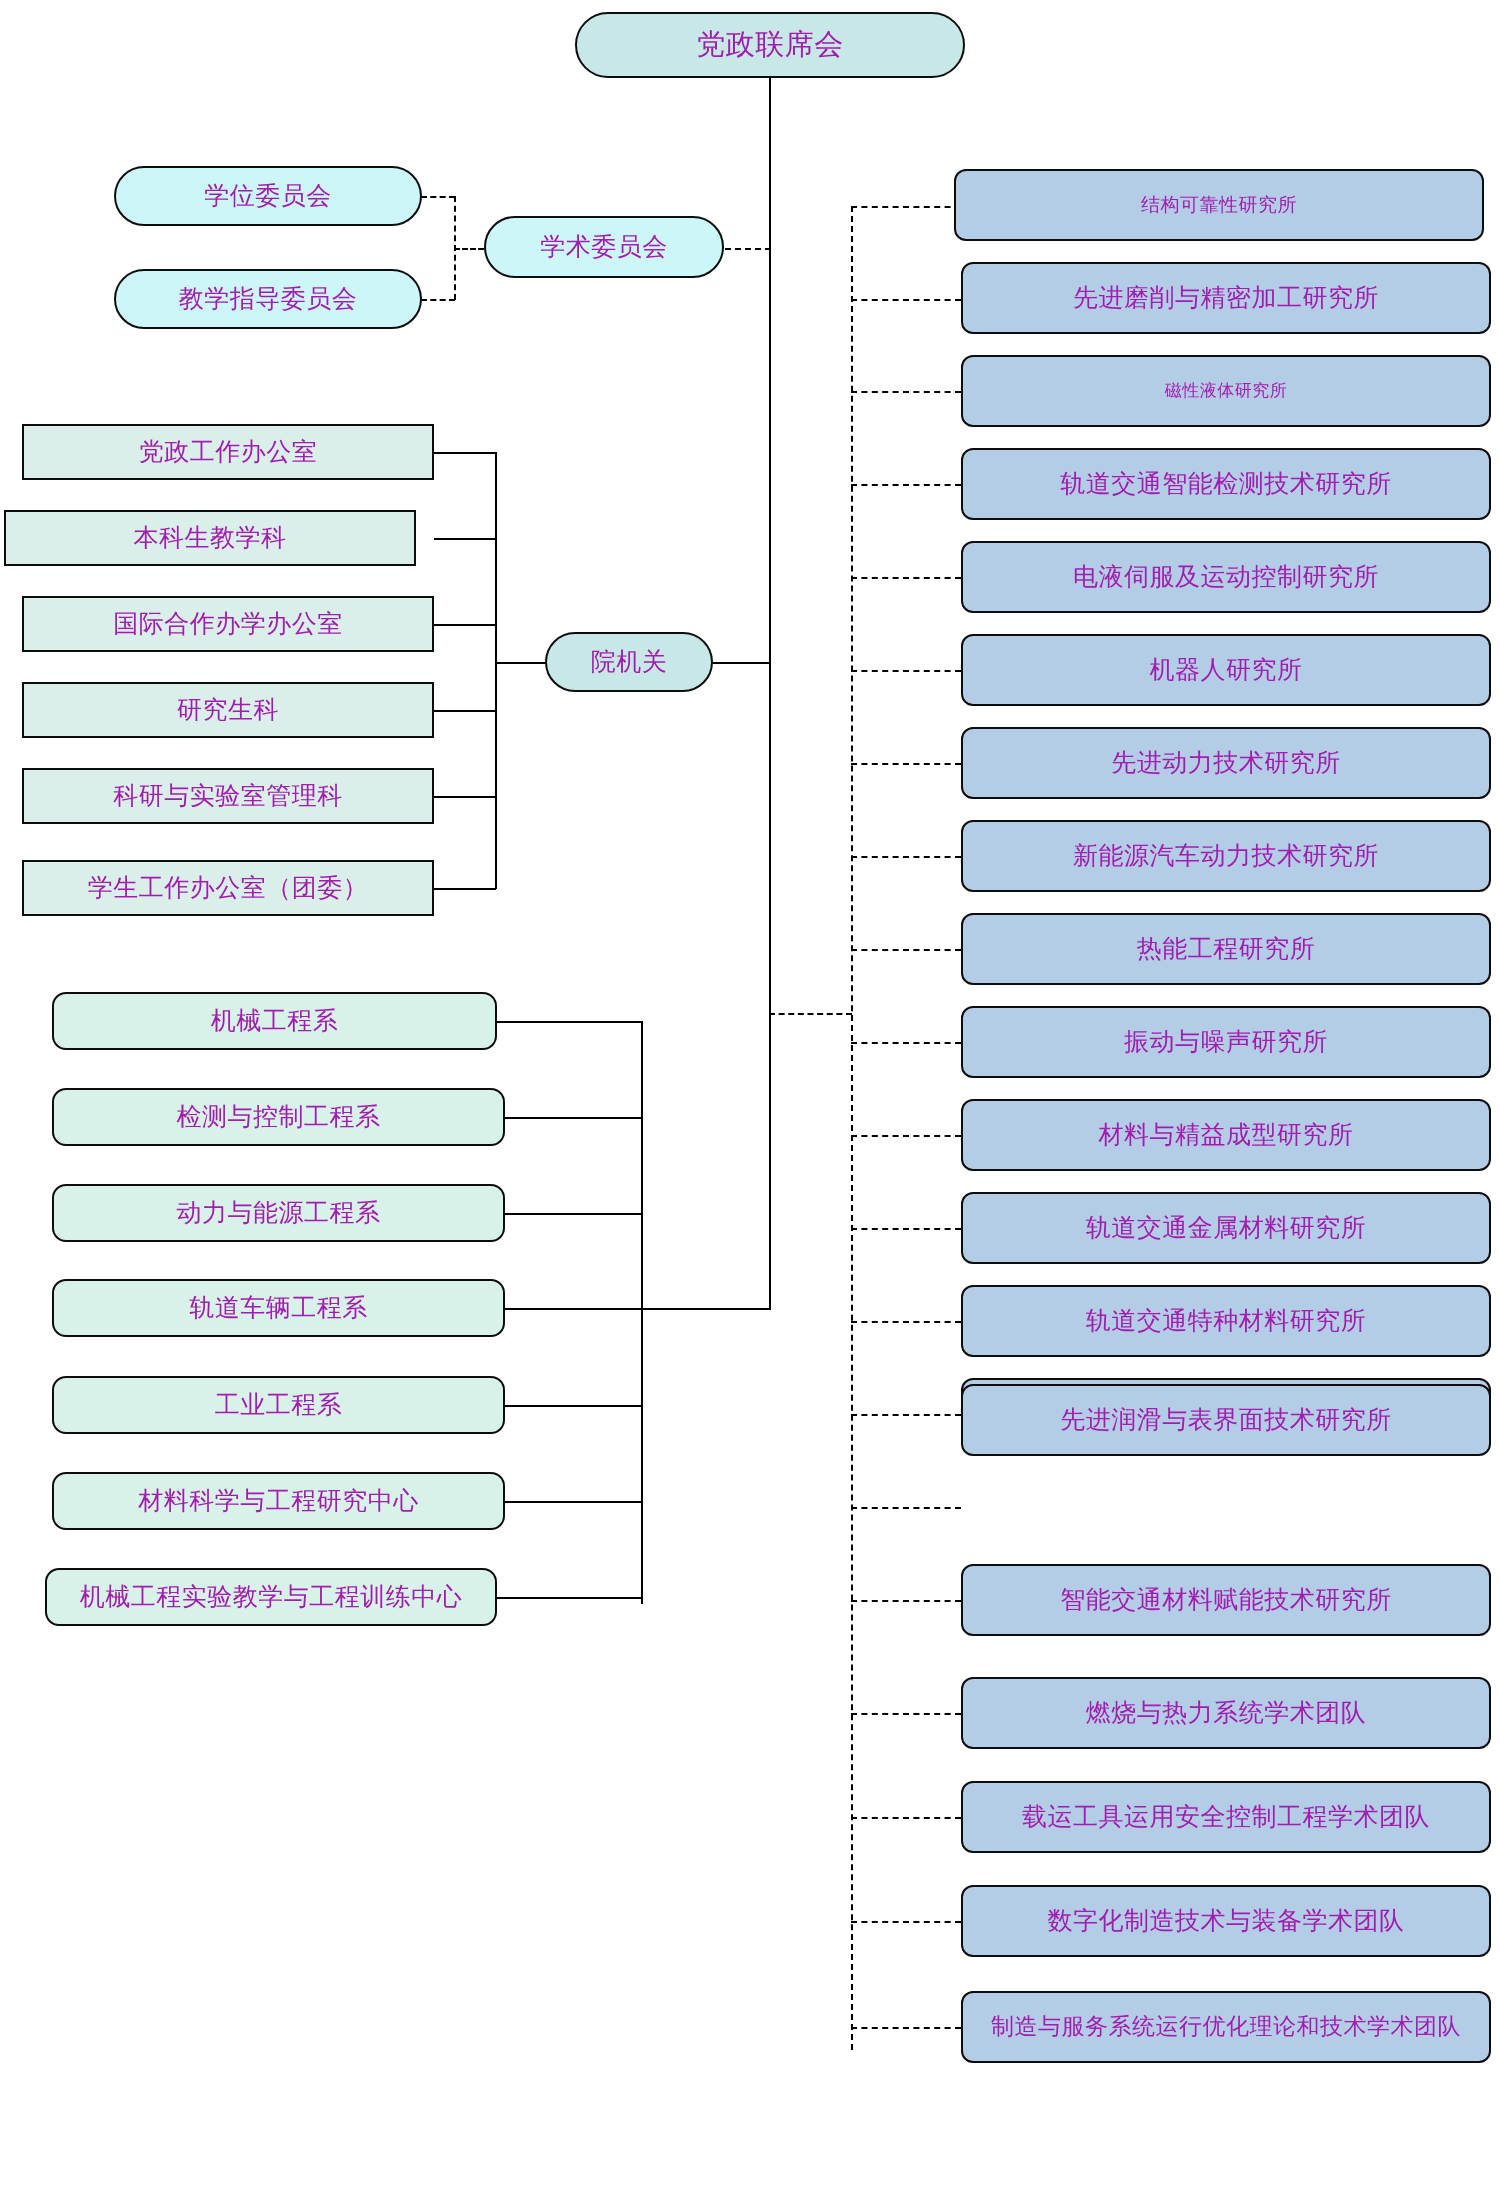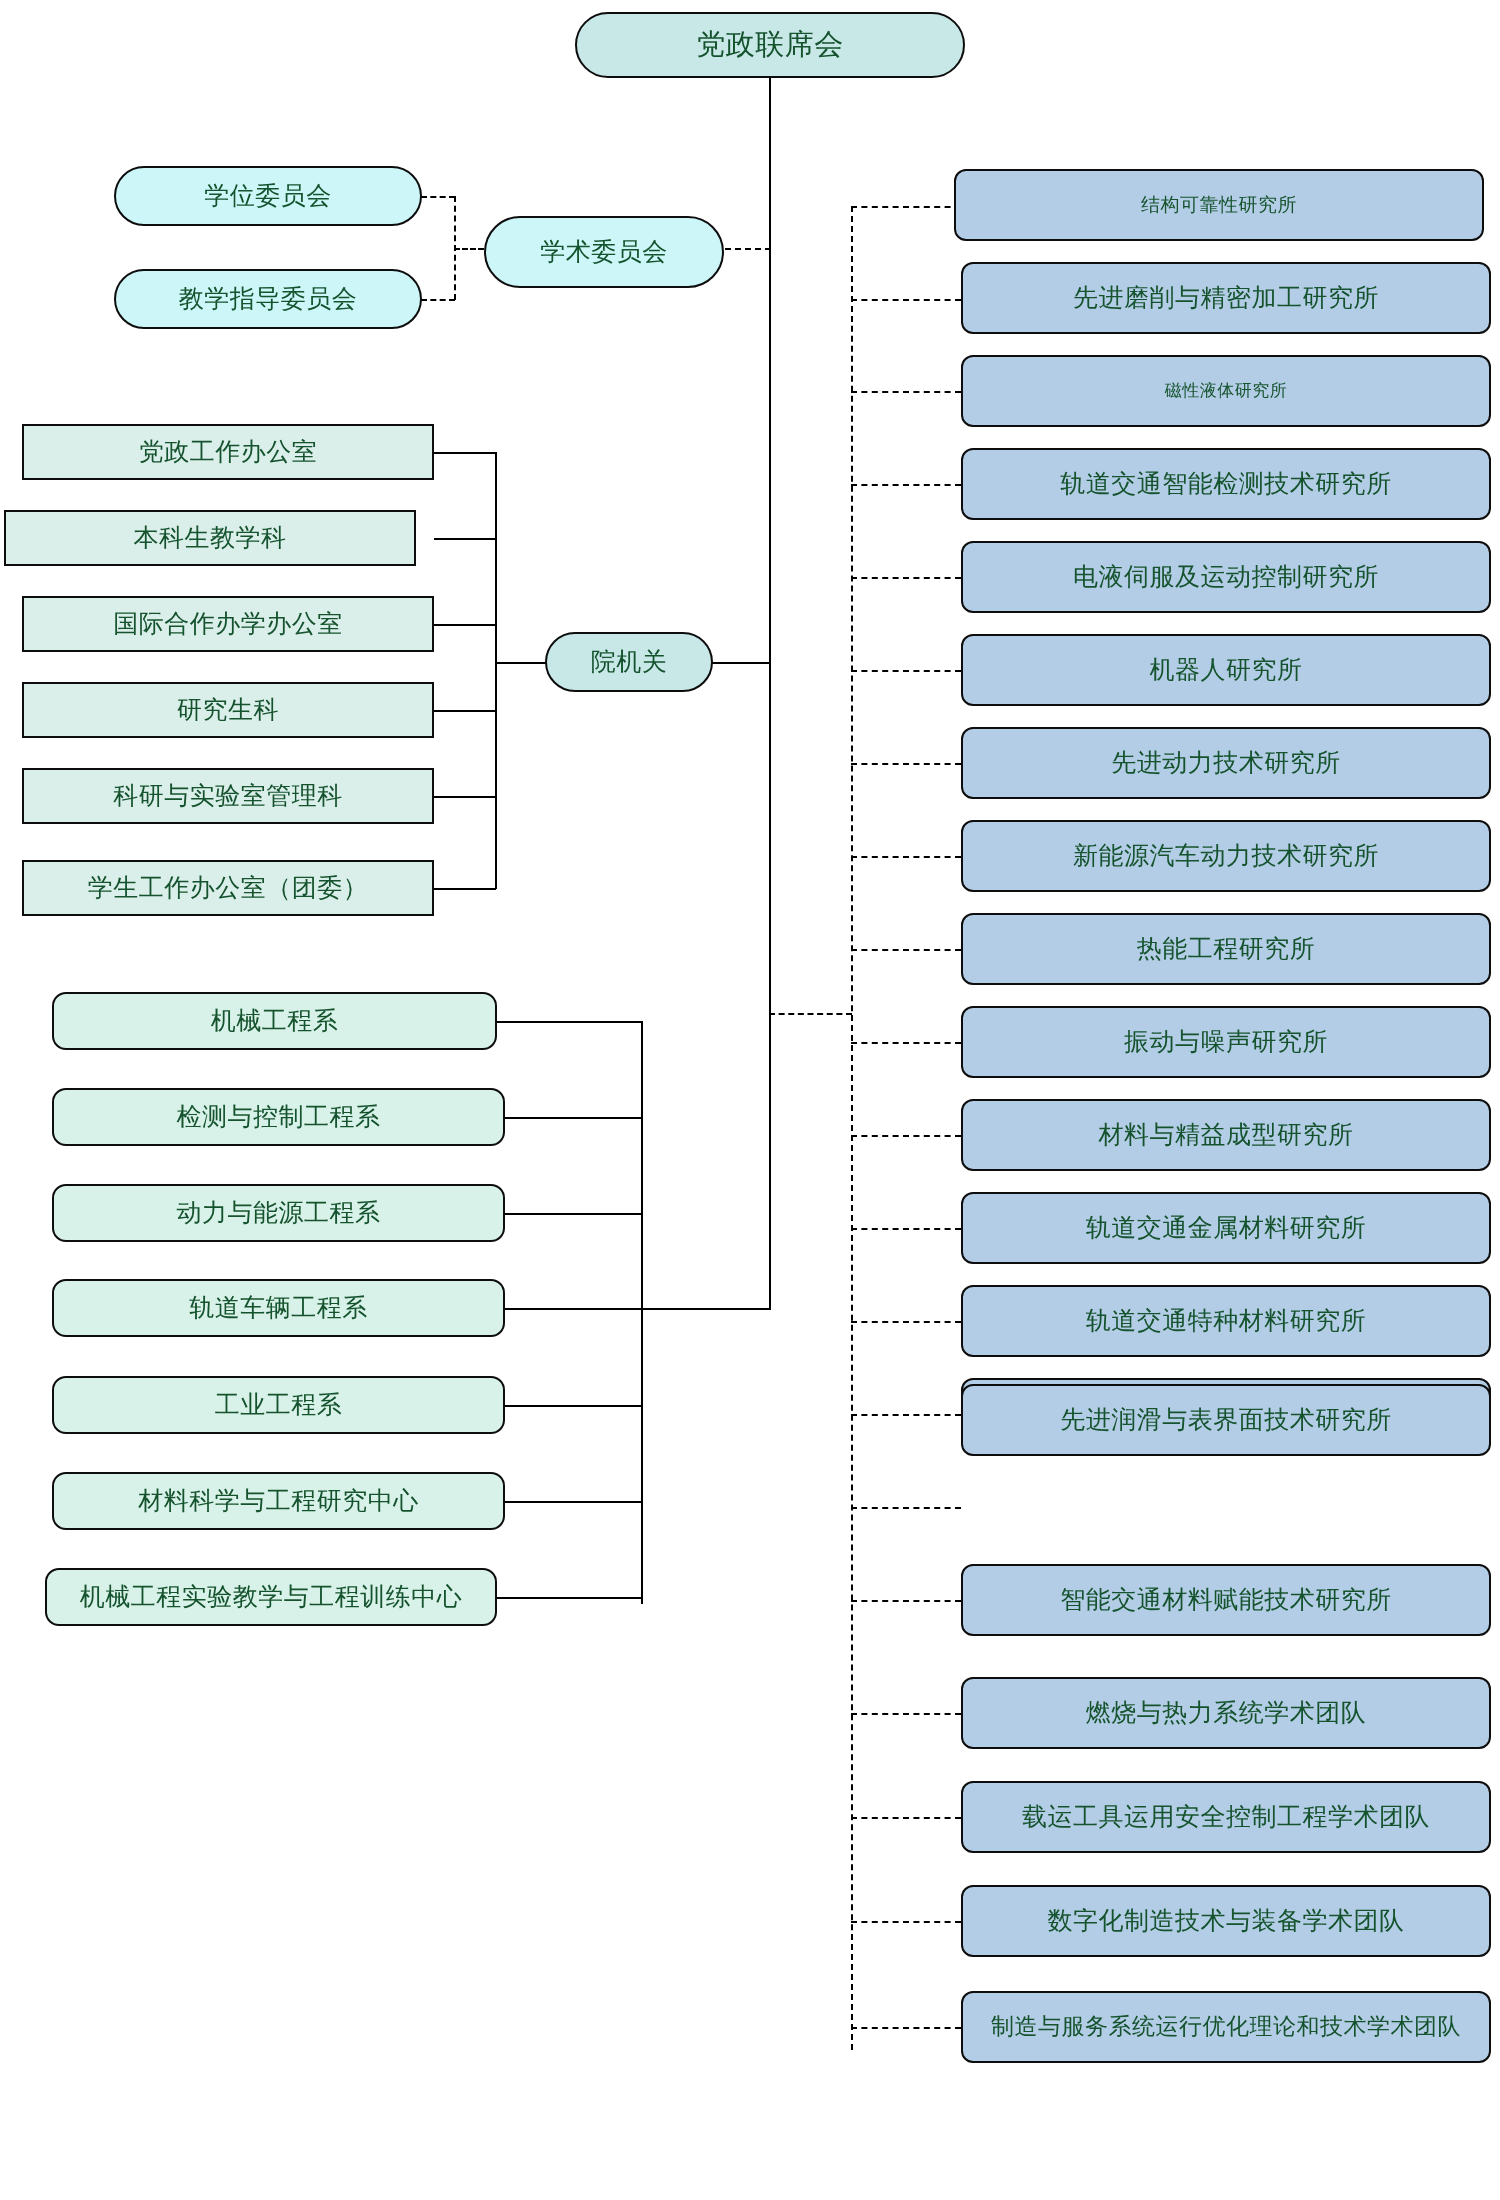--- a/index.html
+++ b/index.html
@@ -16,21 +16,21 @@
   }
 
   
   .node{
     position:absolute;
     box-sizing:border-box;
     display:flex;
     align-items:center;
     justify-content:center;
     text-align:center;
-    color:#14532d;
+    color:#a21caf;
     border:2.4px solid #0d0d0d;
     line-height:1.15;
     letter-spacing:0.5px;
     padding:0 6px;
     z-index:5;
   }
 
   
   .pill{
     border-radius:999px;
@@ -145,21 +145,21 @@
   <div class="ln h-dash" style="left:851px;top:1414px;width:110px;"></div>
   <div class="ln h-dash" style="left:851px;top:1507px;width:110px;"></div>
   <div class="ln h-dash" style="left:851px;top:1600px;width:110px;"></div>
   <div class="ln h-dash" style="left:851px;top:1713px;width:110px;"></div>
   <div class="ln h-dash" style="left:851px;top:1817px;width:110px;"></div>
   <div class="ln h-dash" style="left:851px;top:1921px;width:110px;"></div>
   <div class="ln h-dash" style="left:851px;top:2027px;width:110px;"></div>
 
   <div class="node pill" style="left:575px;top:12px;width:390px;height:66px;font-size:29px;">党政联席会</div>
 
-  <div class="node pill-light" style="left:484px;top:216px;width:240px;height:72px;font-size:25px;">学术委员会</div>
+  <div class="node pill-light" style="left:484px;top:216px;width:240px;height:62px;font-size:25px;">学术委员会</div>
 
   <div class="node pill-light" style="left:114px;top:166px;width:308px;height:60px;font-size:25px;">学位委员会</div>
 
   <div class="node pill-light" style="left:114px;top:269px;width:308px;height:60px;font-size:25px;">教学指导委员会</div>
 
   <div class="node pill" style="left:545px;top:632px;width:168px;height:60px;font-size:25px;">院机关</div>
 
   <div class="node rect-office" style="left:22px;top:424px;width:412px;height:56px;font-size:25px;">党政工作办公室</div>
   <div class="node rect-office" style="left:4px;top:510px;width:412px;height:56px;font-size:25px;">本科生教学科</div>
   <div class="node rect-office" style="left:22px;top:596px;width:412px;height:56px;font-size:25px;">国际合作办学办公室</div>

